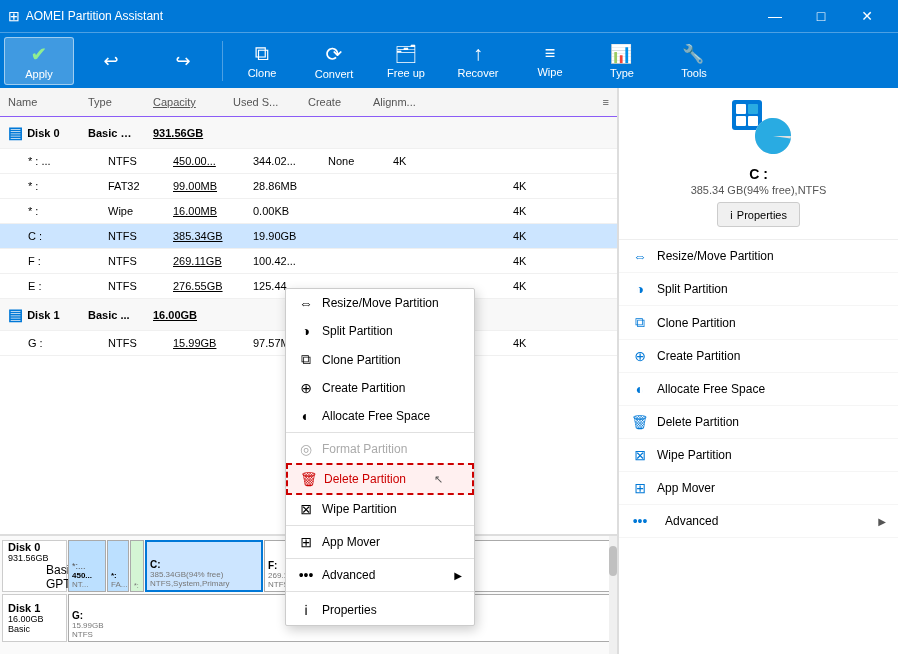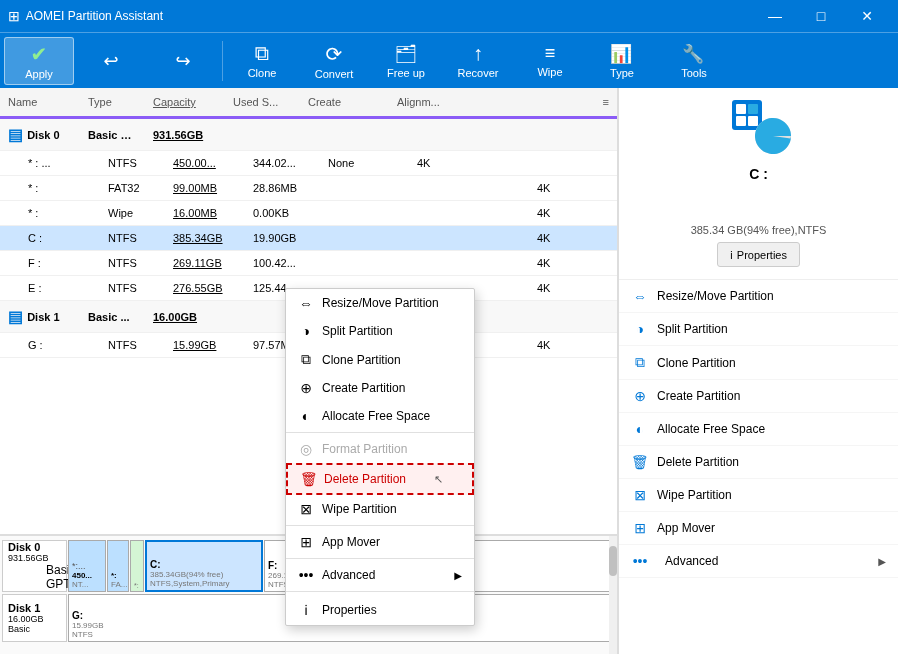--- a/index.html
+++ b/index.html
@@ -28,30 +28,30 @@
     .toolbar-separator { width: 1px; height: 40px; background: rgba(255,255,255,0.3); margin: 0 2px; }
 
     
     .main { display: flex; height: calc(654px - 88px); }
 
     
     .left-panel { flex: 1; background: white; border-right: 1px solid #ddd; overflow: hidden; position: relative; }
 
     
     .table-header {
-      display: flex; background: #f5f5f5; border-bottom: 3px solid #8b5cf6; padding: 4px 0; font-size: 11px; color: #555;
+      display: flex; background: #f5f5f5; border-bottom: 1px solid #8b5cf6; padding: 4px 0; font-size: 11px; color: #555;
     }
     .th { padding: 4px 8px; }
     .col-name { width: 80px; }
     .col-type { width: 65px; }
     .col-cap { width: 80px; text-decoration: underline; }
     .col-used { width: 75px; }
     .col-flag { width: 120px; }
     .col-status { width: 65px; }
-    .col-align { width: 60px; margin-left: 24px; }
+    .col-align { width: 60px; }
 
     
     .table-body { overflow-y: auto; height: calc(100% - 28px - 120px); }
     .table-row { display: flex; align-items: center; border-bottom: 1px solid #f0f0f0; padding: 2px 0; cursor: pointer; }
     .table-row.selected { background: #cce5ff; }
     .table-row.disk-header { background: #f8f8f8; font-weight: 600; }
     .td { padding: 4px 8px; font-size: 11px; overflow: hidden; text-overflow: ellipsis; white-space: nowrap; }
 
     
     .context-menu {
@@ -64,21 +64,21 @@
     .ctx-item.disabled { color: #aaa; cursor: default; }
     .ctx-item.highlighted { background: #fff; border: 2px dashed #e00; }
     .ctx-separator { height: 1px; background: #e0e0e0; margin: 2px 0; }
     .ctx-icon { font-size: 14px; width: 16px; text-align: center; }
     .ctx-arrow { margin-left: auto; font-size: 10px; }
 
     
     .right-panel { width: 280px; background: white; border-left: 1px solid #ddd; display: flex; flex-direction: column; }
     .right-top { padding: 12px; display: flex; flex-direction: column; align-items: center; border-bottom: 1px solid #eee; }
     .drive-label { font-size: 14px; font-weight: 600; margin-bottom: 2px; }
-    .drive-info { font-size: 11px; color: #555; margin-bottom: 6px; margin-top: 40px; }
+    .drive-info { font-size: 11px; color: #555; margin-bottom: 6px; }
     .props-btn { background: #f0f0f0; border: 1px solid #ccc; padding: 4px 12px; border-radius: 3px; font-size: 11px; cursor: pointer; display: flex; align-items: center; gap: 4px; }
 
     
     .right-menu { flex: 1; overflow-y: auto; }
     .right-menu-item { display: flex; align-items: center; padding: 8px 12px; font-size: 12px; cursor: pointer; gap: 8px; border-bottom: 1px solid #f5f5f5; }
     .right-menu-item .rm-icon { font-size: 14px; width: 18px; text-align: center; color: #0078d7; }
     .right-menu-item.has-arrow { justify-content: space-between; }
     .right-menu-item.has-arrow .rm-label { flex: 1; margin-left: 8px; }
 
     

